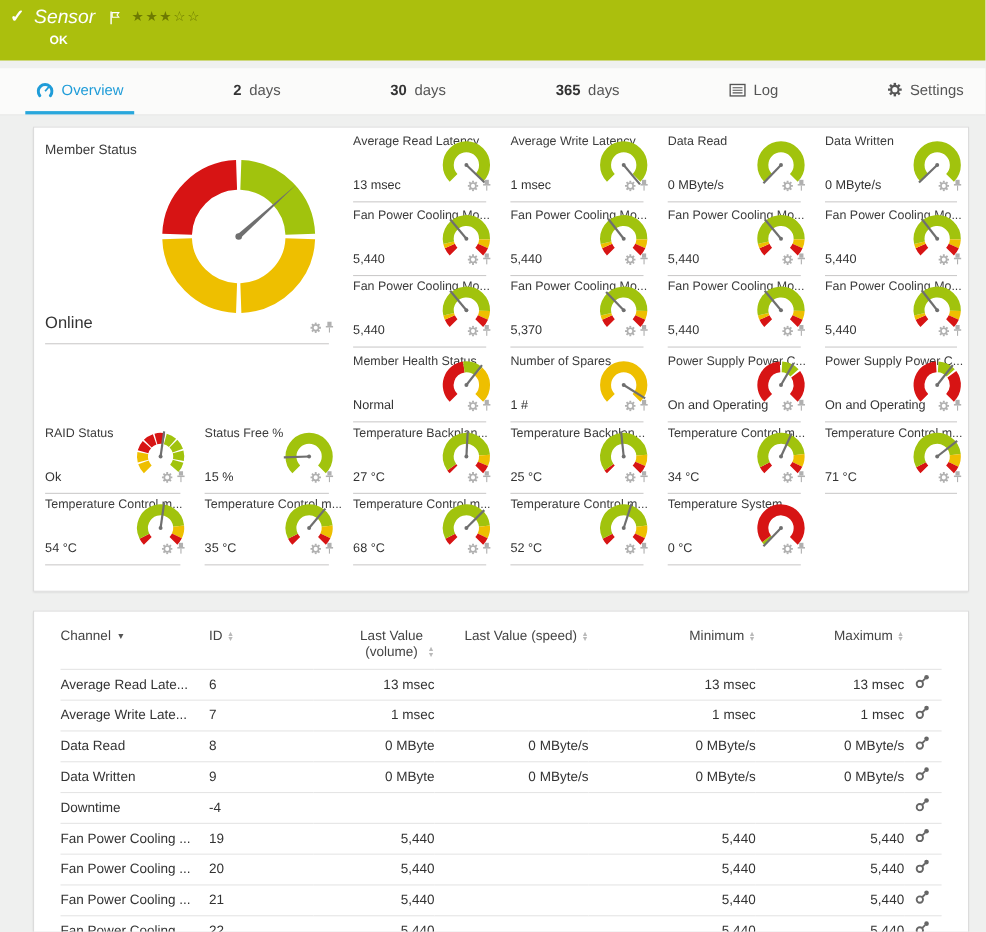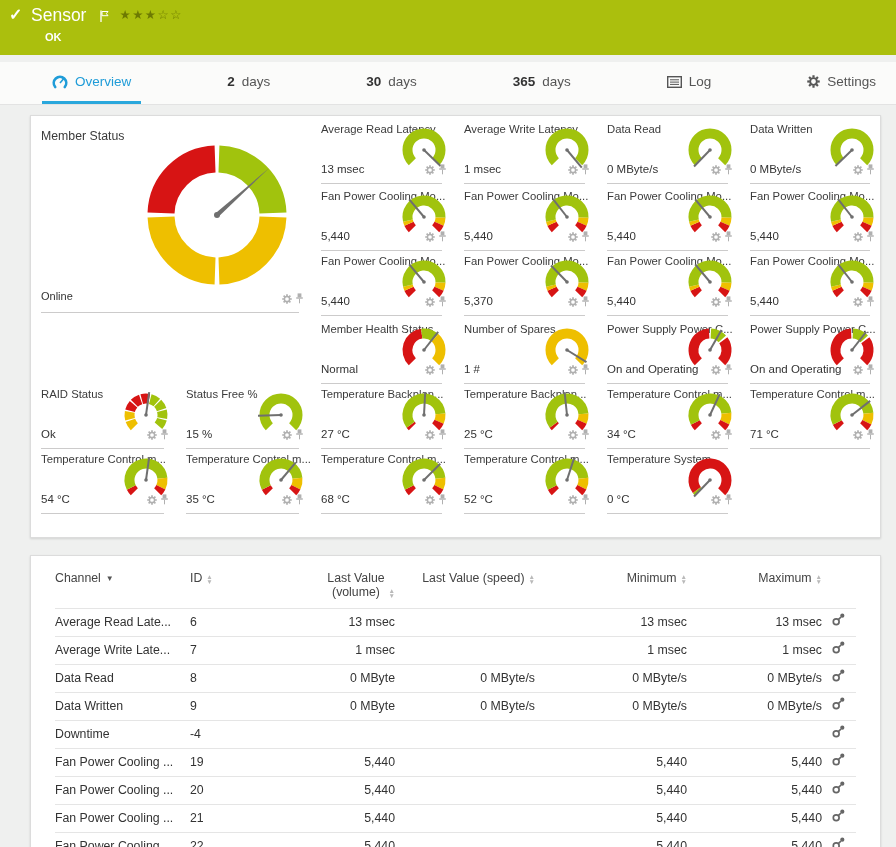--- a/index.html
+++ b/index.html
@@ -1,48 +1,48 @@
 <!DOCTYPE html>
 <html><head>
 <meta charset="utf-8">
 <style>
   html,body{margin:0;padding:0}
   body{width:896px;height:847px;overflow:hidden;background:#eff0ef;font-family:"Liberation Sans",sans-serif}
   
   .sensor-header{height:55px;background:#abbf0d;position:relative;color:#fff}
   .hdr-check{position:absolute;left:9px;top:5px;font-size:16px;font-weight:bold}
   .hdr-line{position:absolute;left:31px;top:5px;font-size:17.5px;display:flex;align-items:flex-start}
-  .hdr-kind{margin-right:6px}
+  .hdr-kind{font-style:italic;margin-right:6px}
   .hdr-flag{margin:2px 0 0 8px}
   .hdr-stars{font-size:12.5px;letter-spacing:1.5px;color:#6d7a02;margin:2px 0 0 10px}
   .hdr-status{position:absolute;left:45px;top:31px;font-size:11px;font-weight:bold}
   
   .tabbar{margin-top:7px;height:43px;background:#fbfbfa;border-bottom:1px solid #e3e3e3;
           display:flex;align-items:stretch;justify-content:space-between;
-          padding:0 10px 0 42px;box-sizing:border-box}
+          padding:0 10px 0 23px;box-sizing:border-box}
   .tab{display:flex;align-items:center;gap:7px;font-size:13.5px;color:#555;
        border-bottom:3px solid transparent;padding:0 10px;cursor:pointer;box-sizing:border-box}
   .tab .strong{color:#333;font-weight:bold}
   .tab.active{color:#1f9cd8;border-bottom-color:#29a7dc}
   .tab svg{display:block}
   
   .content{padding:10px 14px 0 30px}
   .card{background:#fff;border:1px solid #dcdcdc;box-shadow:0 1px 2px rgba(0,0,0,.12);box-sizing:border-box}
   #overview-card{width:851px;height:423px;position:relative;margin-bottom:17px}
   #table-card{width:851px;height:293px;overflow:hidden;padding:0 24px}
   
   .gcell{position:absolute;box-sizing:border-box;cursor:pointer}
   .gcell:after{content:"";position:absolute;left:10px;right:12px;bottom:0;border-bottom:1px solid #cccbcb}
   .glabel{position:absolute;left:10px;top:4px;font-size:11.3px;color:#3b3b3b;white-space:nowrap}
   .gvalue{position:absolute;left:10px;bottom:9px;font-size:11.5px;color:#333;white-space:nowrap}
   .gsvg{position:absolute;right:3px;top:6px}
   .gicons{position:absolute;right:7px;bottom:5px;display:flex;gap:3px;align-items:center}
   #member-cell{left:0;top:0;width:280px;height:197px}
   #member-cell .glabel{top:13px;font-size:12.3px}
-  #member-cell .gvalue{font-size:11px;bottom:11px}
+  #member-cell .gvalue{font-size:15px;bottom:11px}
   #member-gauge{position:absolute;left:106px;top:19px}
   
   table{border-collapse:collapse;width:100%;font-size:12.3px;color:#333;table-layout:fixed}
   thead th{font-weight:normal;color:#444;text-align:left;vertical-align:top;padding:15px 0 9px;cursor:pointer}
   tbody tr{border-top:1px solid #e5e5e5}
   tbody td{height:27px;padding:0;line-height:27px;white-space:nowrap;overflow:hidden}
   .al-r{text-align:right}
   .al-c{text-align:center}
   .hdr-center{display:inline-block;text-align:center;line-height:14px}
   .arrows{display:inline-block;margin-left:4px;color:#b9b9b9;font-size:6.5px;line-height:5px;vertical-align:middle}

